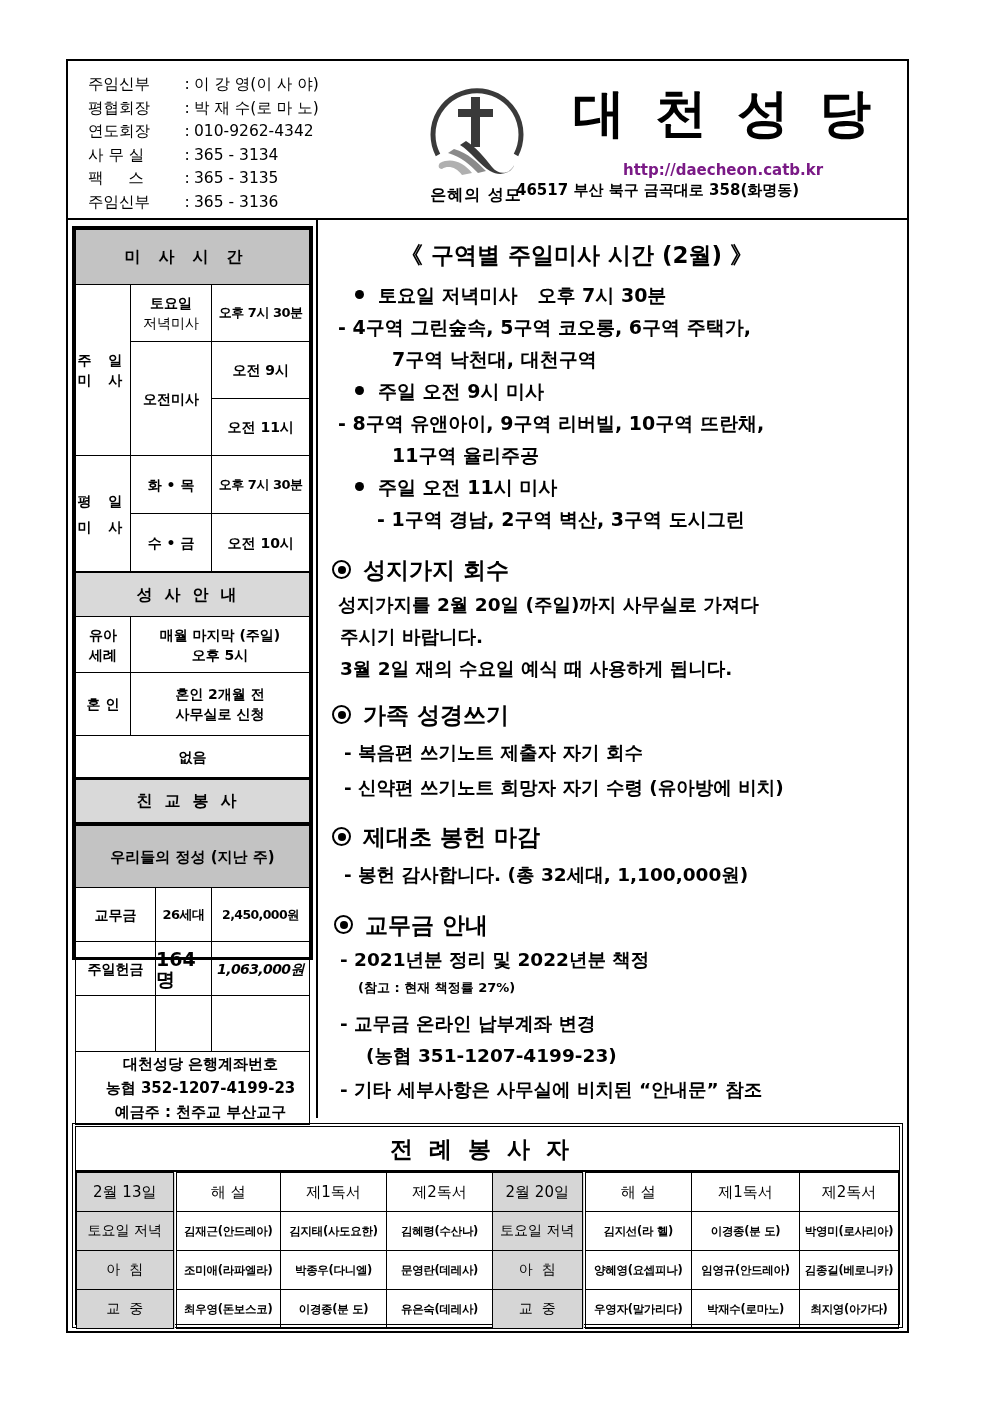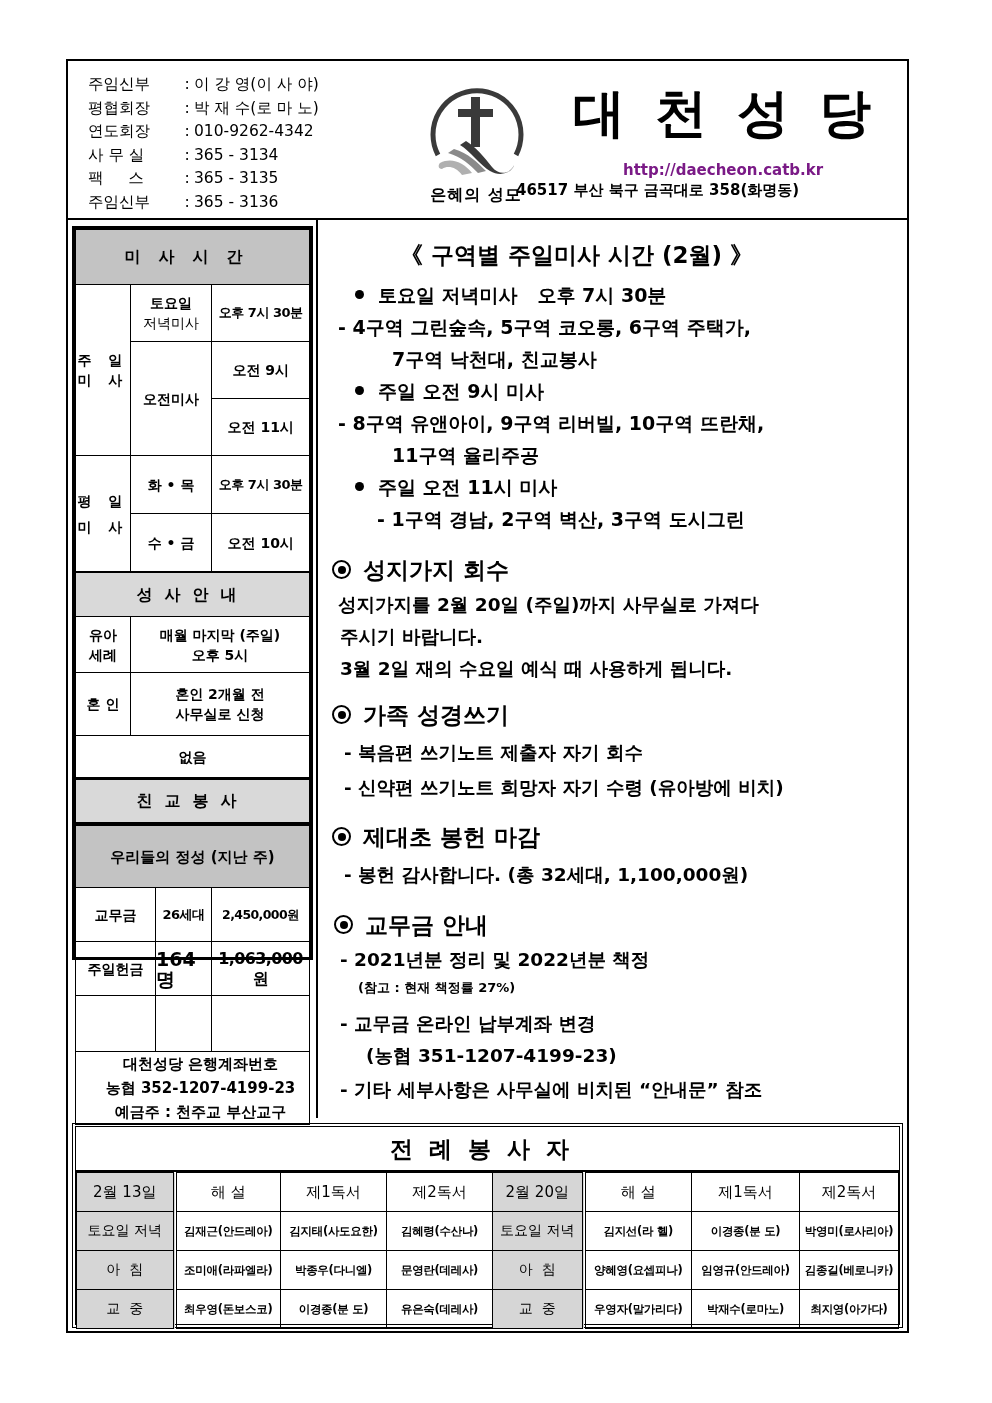--- a/index.html
+++ b/index.html
@@ -173,21 +173,21 @@
           <td colspan="3" class="gray" style="height:63px;font-size:15px;border-top:3px solid #000;">우리들의 정성 (지난 주)</td>
         </tr>
         <tr style="height:54px">
           <td>교무금</td>
           <td style="font-size:13px;letter-spacing:-0.5px;">26세대</td>
           <td style="font-size:12.5px;letter-spacing:-0.6px;">2,450,000원</td>
         </tr>
         <tr style="height:54px">
           <td>주일헌금</td>
           <td style="font-size:19px;text-align:left;padding-right:2px;">164명</td>
-          <td style="font-size:16px;letter-spacing:-0.6px;">1,063,000원</td>
+          <td style="font-size:14px;letter-spacing:-0.6px;font-style:italic;">1,063,000원</td>
         </tr>
         <tr style="height:56px">
           <td></td>
           <td></td>
           <td></td>
         </tr>
         <tr>
           <td colspan="3" style="font-size:15px;line-height:24px;padding:0 0 0 16px;">
             <div>대천성당 은행계좌번호</div>
             <div>농협 352-1207-4199-23</div>
@@ -197,21 +197,21 @@
       </tbody>
         </table>
     </div>
   </div>
 
   <div id="content">
     <div id="mass-title">《 구역별 주일미사 시간 (2월) 》</div>
 
     <div class="line" style="left:35px;top:63px;"><span class="bullet-dot"></span><span style="white-space:pre;">토요일 저녁미사   오후 7시 30분</span></div>
     <div class="line" style="left:18px;top:95px;">- 4구역 그린숲속, 5구역 코오롱, 6구역 주택가,</div>
-    <div class="line" style="left:72px;top:127px;">7구역 낙천대, 친교봉사</div>
+    <div class="line" style="left:72px;top:127px;">7구역 낙천대, 대천구역</div>
 
     <div class="line" style="left:35px;top:159px;"><span class="bullet-dot"></span><span>주일 오전 9시 미사</span></div>
     <div class="line" style="left:18px;top:191px;">- 8구역 유앤아이, 9구역 리버빌, 10구역 뜨란채,</div>
     <div class="line" style="left:72px;top:223px;">11구역 율리주공</div>
 
     <div class="line" style="left:35px;top:255px;"><span class="bullet-dot"></span><span>주일 오전 11시 미사</span></div>
     <div class="line" style="left:28px;top:287px;margin-left:29px;">- 1구역 경남, 2구역 벽산, 3구역 도시그린</div>
 
     <div class="sec-title" style="left:12px;top:335px;"><span class="circ-icon"></span><span>성지가지 회수</span></div>
     <div class="line" style="left:18px;top:372px;font-size:18.5px;">성지가지를 2월 20일 (주일)까지 사무실로 가져다</div>

